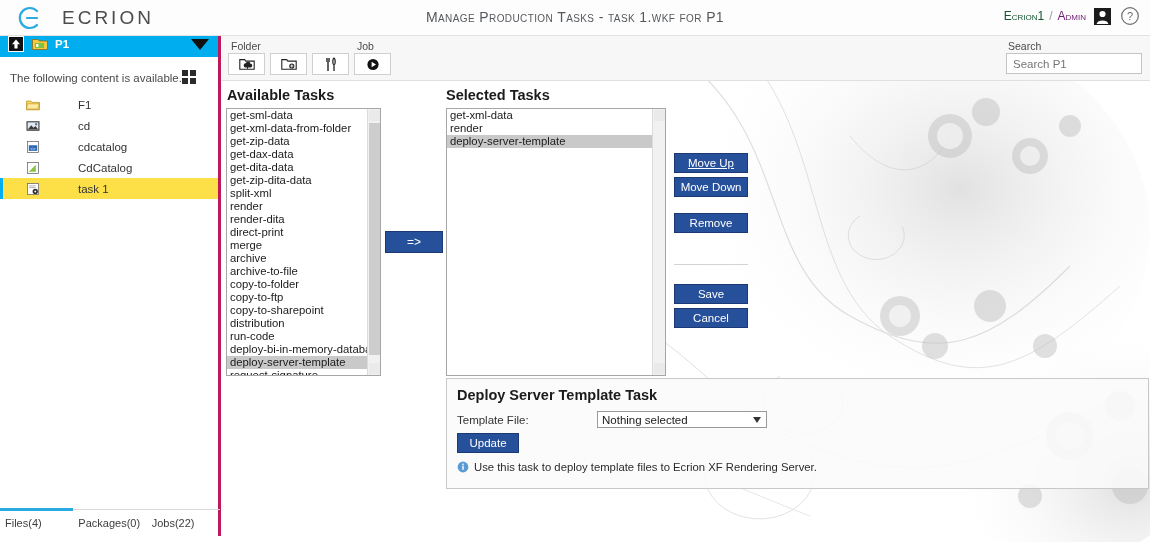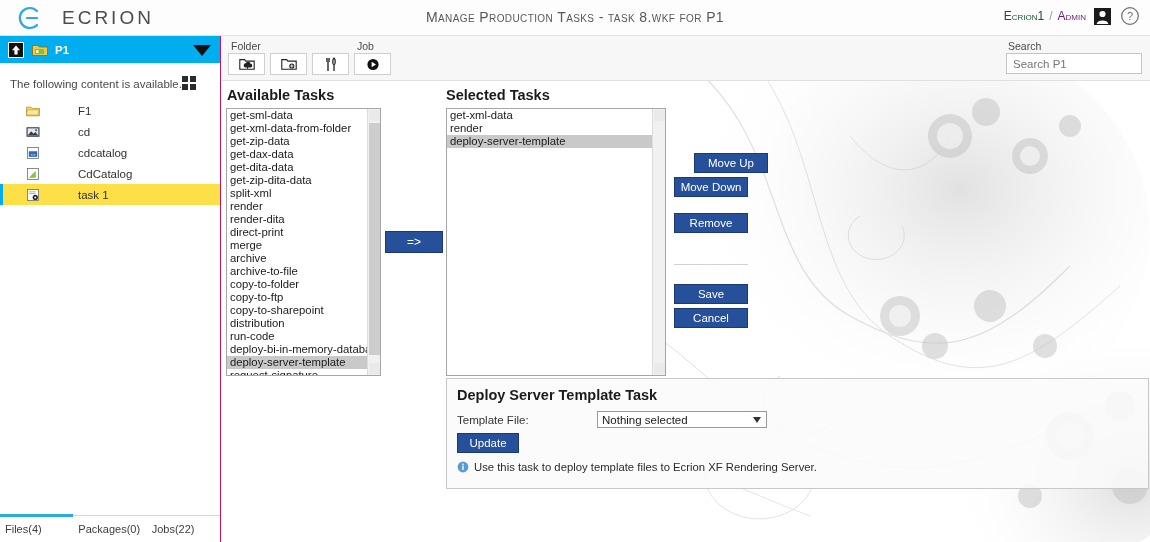--- a/index.html
+++ b/index.html
@@ -62,24 +62,24 @@
     font-variant: small-caps;
   }
   .user-name { color: #14532d; }
   .user-sep { color: #9a9a9a; }
   .user-role { color: #701a75; }
   .avatar-icon { display:block; margin-left:2px; }
   .help-icon { display:block; margin-left:3px; }
 
   
   .sidebar {
-    position: absolute; left: 0; top: 36px;
+    position: absolute; left: 0; top: 30px;
     width: 221px; height: 506px;
     background: #ffffff;
-    border-right: 1px solid #be185d;
+    border-right: 3px solid #be185d;
     z-index: 4;
   }
   .proj-bar {
     position: relative;
     height: 27px;
     background: #00adee;
     display: flex; align-items: center;
     padding: 0 8px;
     color: #fff;
   }
@@ -317,21 +317,21 @@
 
   <div class="topbar">
     <div class="logo">
       <svg class="logo-mark" width="28" height="28" viewBox="0 0 28 28">
         <path d="M23 7 A 10 10 0 1 0 23 21" stroke="#29aae1" stroke-width="2.2" fill="none" stroke-linecap="round"></path>
         <line x1="13" y1="14" x2="23" y2="14" stroke="#29aae1" stroke-width="2.2" stroke-linecap="round"></line>
       </svg>
       <span class="logo-text">ECRION</span>
     </div>
 
-    <div class="app-title">Manage Production Tasks - task 8.wkf for P1</div>
+    <div class="app-title">Manage Production Tasks - task 1.wkf for P1</div>
 
     <div class="user-area">
       <span class="user-name">Ecrion1</span>
       <span class="user-sep">/</span>
       <span class="user-role">Admin</span>
       <svg class="avatar-icon" width="19" height="19" viewBox="0 0 19 19">
         <rect x="1" y="1" width="17" height="17" fill="#1b1b1b"></rect>
         <circle cx="9.5" cy="7" r="3.1" fill="#ffffff"></circle>
         <path d="M3.6 17 C4.3 12.4 14.7 12.4 15.4 17 Z" fill="#ffffff"></path>
       </svg>
@@ -529,21 +529,21 @@
           <div class="list-item">get-xml-data</div>
           <div class="list-item">render</div>
           <div class="list-item selected">deploy-server-template</div>
         </div>
       <div class="scroll-track">
         <div class="scroll-arrow" style="top:1px;"></div>
         <div class="scroll-arrow" style="bottom:1px;"></div>
       </div>
     </div>
 
-    <div class="blue-btn side-btn" style="left:472px; top:72px;">
+    <div class="blue-btn side-btn" style="left:452px; top:72px;text-decoration:underline;">
       <span>Move Up</span>
     </div>
     <div class="blue-btn side-btn" style="left:452px; top:96px;">
       <span>Move Down</span>
     </div>
     <div class="blue-btn side-btn" style="left:452px; top:132px;">
       <span>Remove</span>
     </div>
     <div class="btn-divider" style="left:452px; top:183px;"></div>
     <div class="blue-btn side-btn" style="left:452px; top:203px;">

